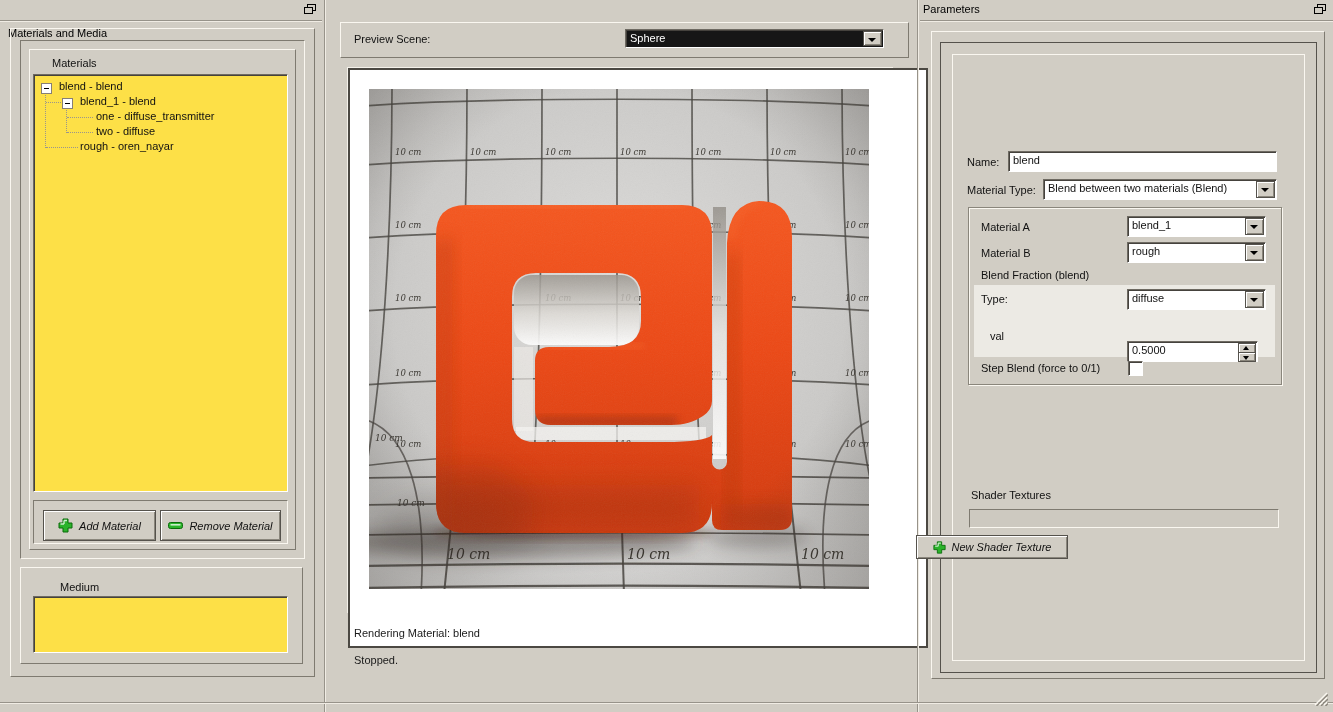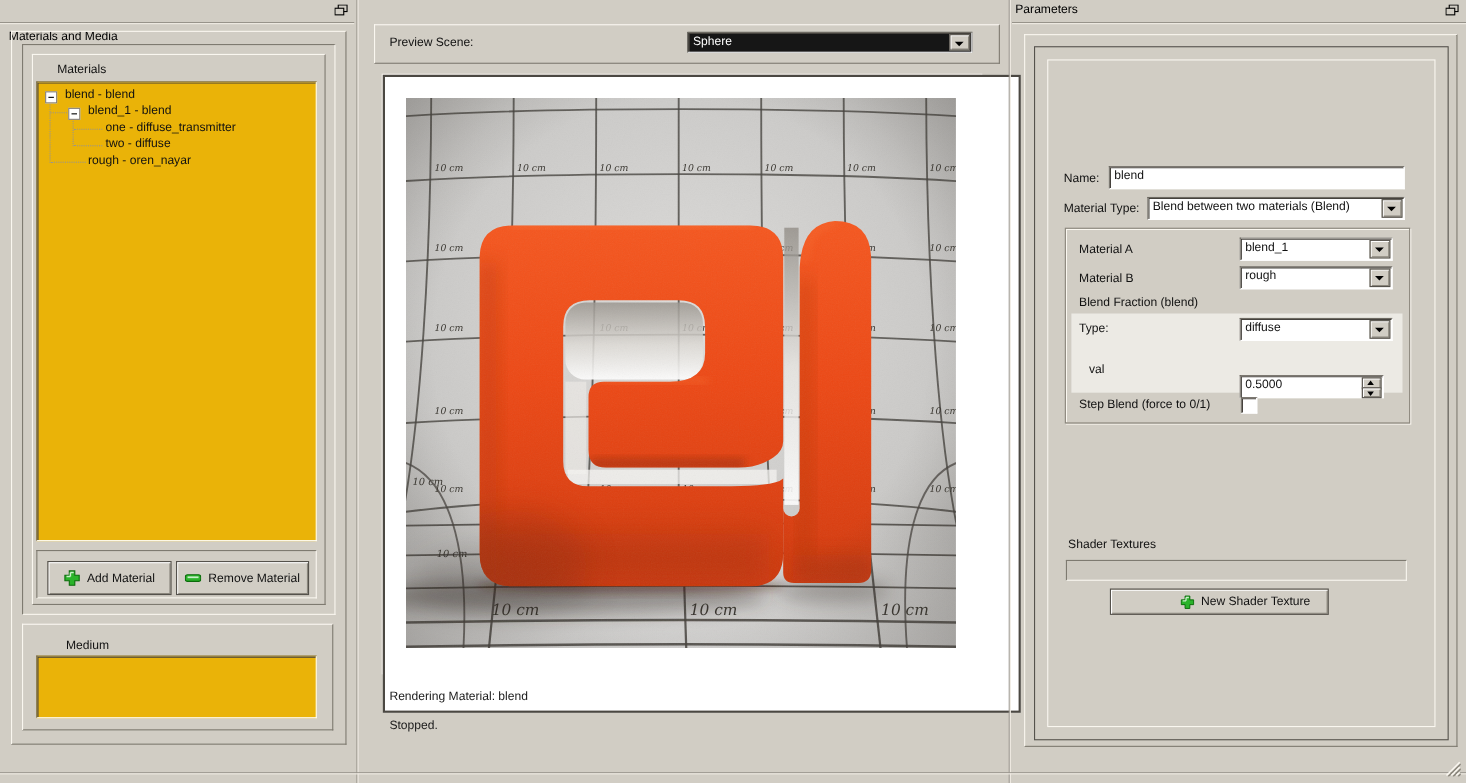--- a/index.html
+++ b/index.html
@@ -3,32 +3,32 @@
 <meta charset="utf-8">
 <style>
   html,body{margin:0;padding:0;}
   .window{position:relative;width:1333px;height:712px;background:#d1cdc4;
     font-family:"Liberation Sans",sans-serif;font-size:11px;color:#111;overflow:hidden;}
   .abs{position:absolute;}
   .raised1{border:1px solid;border-color:#faf7f0 #7e7a70 #7e7a70 #faf7f0;}
   .sunken1{border:1px solid;border-color:#7e7a70 #faf7f0 #faf7f0 #7e7a70;}
   .boxdark{border:1px solid #55524c;}
   .boxlight{border:1px solid #faf7f0;}
-  .whitebox{background:#eab308;border:1px solid;border-color:#6e6a62 #fff #fff #6e6a62;
+  .whitebox{background:#fde047;border:1px solid;border-color:#6e6a62 #fff #fff #6e6a62;
     box-shadow:inset 1px 1px 0 #45423d;}
   .dock-title{position:absolute;left:0;top:0;height:20px;color:#000;}
   .dock-title span{position:absolute;left:8px;top:3px;}
   .hline-d{position:absolute;height:1px;background:#97938a;}
   .hline-l{position:absolute;height:1px;background:#f0ece4;}
   .vline-d{position:absolute;width:1px;background:#97938a;}
   .vline-l{position:absolute;width:1px;background:#f0ece4;}
   .label{position:absolute;white-space:nowrap;}
   .btn3d{position:absolute;display:flex;align-items:center;justify-content:center;gap:6px;
     background:#d1cdc4;border:1px solid #55524c;
-    box-shadow:inset 1px 1px 0 #fff,inset -1px -1px 0 #8a867c;cursor:default;}
+    box-shadow:inset 1px 1px 0 #fff,inset -1px -1px 0 #8a867c;cursor:default;font-style:italic;}
   .field{position:absolute;background:#fff;border:1px solid;border-color:#6e6a62 #fff #fff #6e6a62;
     box-shadow:inset 1px 1px 0 #45423d;padding:2px 4px;white-space:nowrap;overflow:hidden;}
   .combo{position:absolute;background:#fff;border:1px solid;border-color:#6e6a62 #fff #fff #6e6a62;
     box-shadow:inset 1px 1px 0 #45423d;}
   .combo .txt{position:absolute;left:4px;top:2px;right:20px;white-space:nowrap;overflow:hidden;}
   .combo .cbtn{position:absolute;top:1px;right:1px;bottom:1px;width:17px;background:#d1cdc4;
     border:1px solid #55524c;box-shadow:inset 1px 1px 0 #fff,inset -1px -1px 0 #8a867c;}
   .combo .cbtn i{position:absolute;left:4px;top:6px;width:0;height:0;
     border:4px solid transparent;border-top:4px solid #000;border-bottom:none;}
   .combo.dark{background:#161616;}
@@ -342,21 +342,21 @@
         <i></i>
       </span>
   </div>
 
   <div class="label" style="left:981px;top:362px;">Step Blend (force to 0/1)</div>
   <div class="checkbox" id="step-blend-checkbox" style="left:1128px;top:361px;"></div>
 
   <div class="label" style="left:971px;top:489px;">Shader Textures</div>
   <div class="abs sunken1" style="left:969px;top:509px;width:308px;height:17px;background:#cdc9c0;"></div>
 
-  <div class="btn3d" style="left:1009px;top:535px;width:150px;height:22px;padding-left:47px;">
+  <div class="btn3d" style="left:916px;top:535px;width:150px;height:22px;">
     <svg width="13" height="13" viewBox="0 0 15 15">
       <path d="M5 1h5v4h4v5h-4v4H5v-4H1V5h4z" fill="#2ab32a" stroke="#0b6b0b"></path>
       <path d="M6 2.5h3M6 2.5v3.5M2.5 6h3.5" fill="none" stroke="#d9f5d9" stroke-width="1.4" opacity="0.9"></path>
     </svg>
     <span>New Shader Texture</span>
   </div>
 
   <div class="hline-d" style="left:0;top:702px;width:1333px;"></div>
   <div class="hline-l" style="left:0;top:703px;width:1333px;"></div>
   <svg class="abs" style="left:1310px;top:688px;" width="18" height="18" viewBox="0 0 18 18">

